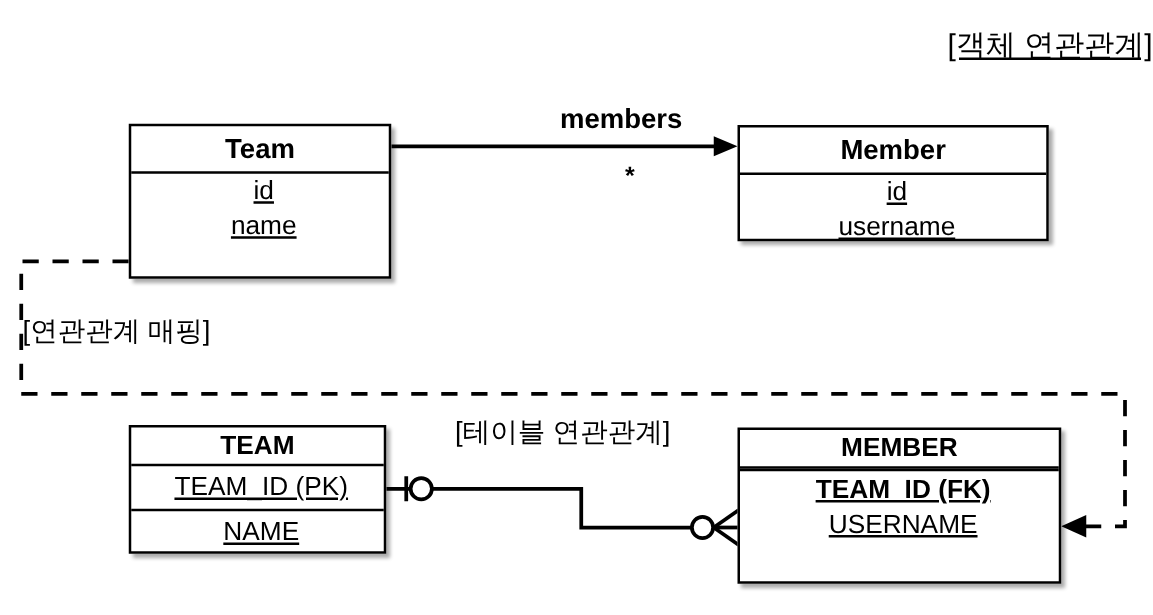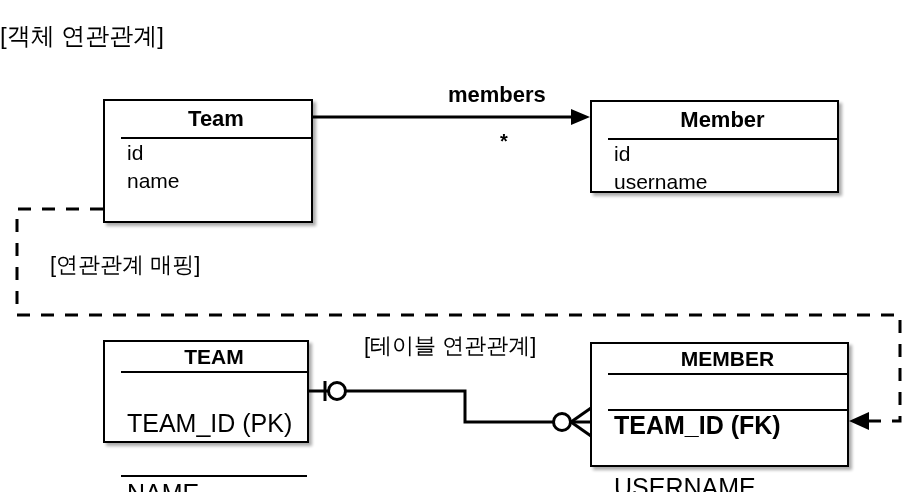--- a/index.html
+++ b/index.html
@@ -28,83 +28,83 @@
   }
 
   
   .box {
     position: absolute;
     box-sizing: border-box;
     border: 2px solid #000;
     background: #ffffff;
     box-shadow: 3px 3px 3px rgba(0,0,0,0.33);
     z-index: 5;
-    padding-left: 16px;
   }
   .box .hdr {
     box-sizing: border-box;
     text-align: center;
     font-weight: bold;
     border-bottom: 2px solid #000;
     white-space: nowrap;
     overflow: hidden;
   }
   .box .cell {
     box-sizing: border-box;
-    text-align: left;
+    text-align: center;
     white-space: nowrap;
     overflow: hidden;
+    text-decoration: underline;
   }
   .box .cell.div {
     border-top: 2px solid #000;
   }
   .row-strong { font-weight: bold; }
 
   
   #team-class   { left:103px; top:99px;  width:210px; height:124px; }
   #member-class { left:590px; top:100px; width:249px; height:93px; }
 
   .cls .hdr   { height: 38px; line-height: 36px; font-size: 22px; }
   .cls .cell  { height: 28px; line-height: 27px; font-size: 21px; padding-left: 6px; }
 
   
   #team-table   { left:103px; top:340px; width:206px; height:103px; }
   #member-table { left:590px; top:342px; width:259px; height:125px; }
 
   .tbl .hdr  { height: 31px; line-height: 29px; font-size: 21px; }
-  .tbl .cell { height: 34px; line-height: 33px; font-size: 25px; padding-left: 6px; margin-top: 34px; }
+  .tbl .cell { height: 34px; line-height: 33px; font-size: 21px; padding-left: 6px; }
   #member-table .cell { height: 30px; line-height: 29px; }
 
   
   .lbl {
     position: absolute;
     white-space: nowrap;
     z-index: 6;
     background: transparent;
   }
   #diagram-title {
     left: 0; top: 20px; width: 922px;
-    text-align: left;
+    text-align: right;
     font-size: 24px;
+    text-decoration: underline;
   }
   #assoc-role-label {
     left: 448px; top: 82px;
     font-size: 22px;
     font-weight: bold;
     text-align: right;
   }
   #assoc-mult-label {
     left: 500px; top: 130px;
     font-size: 20px;
     font-weight: bold;
   }
   #mapping-label {
     left: 18px; top: 250px;
     font-size: 22px;
-    margin-left: 32px;
   }
   #table-rel-label {
     left: 364px; top: 331px;
     font-size: 22px;
   }
 </style>
 </head>
 <body>
 
 <div id="canvas">

